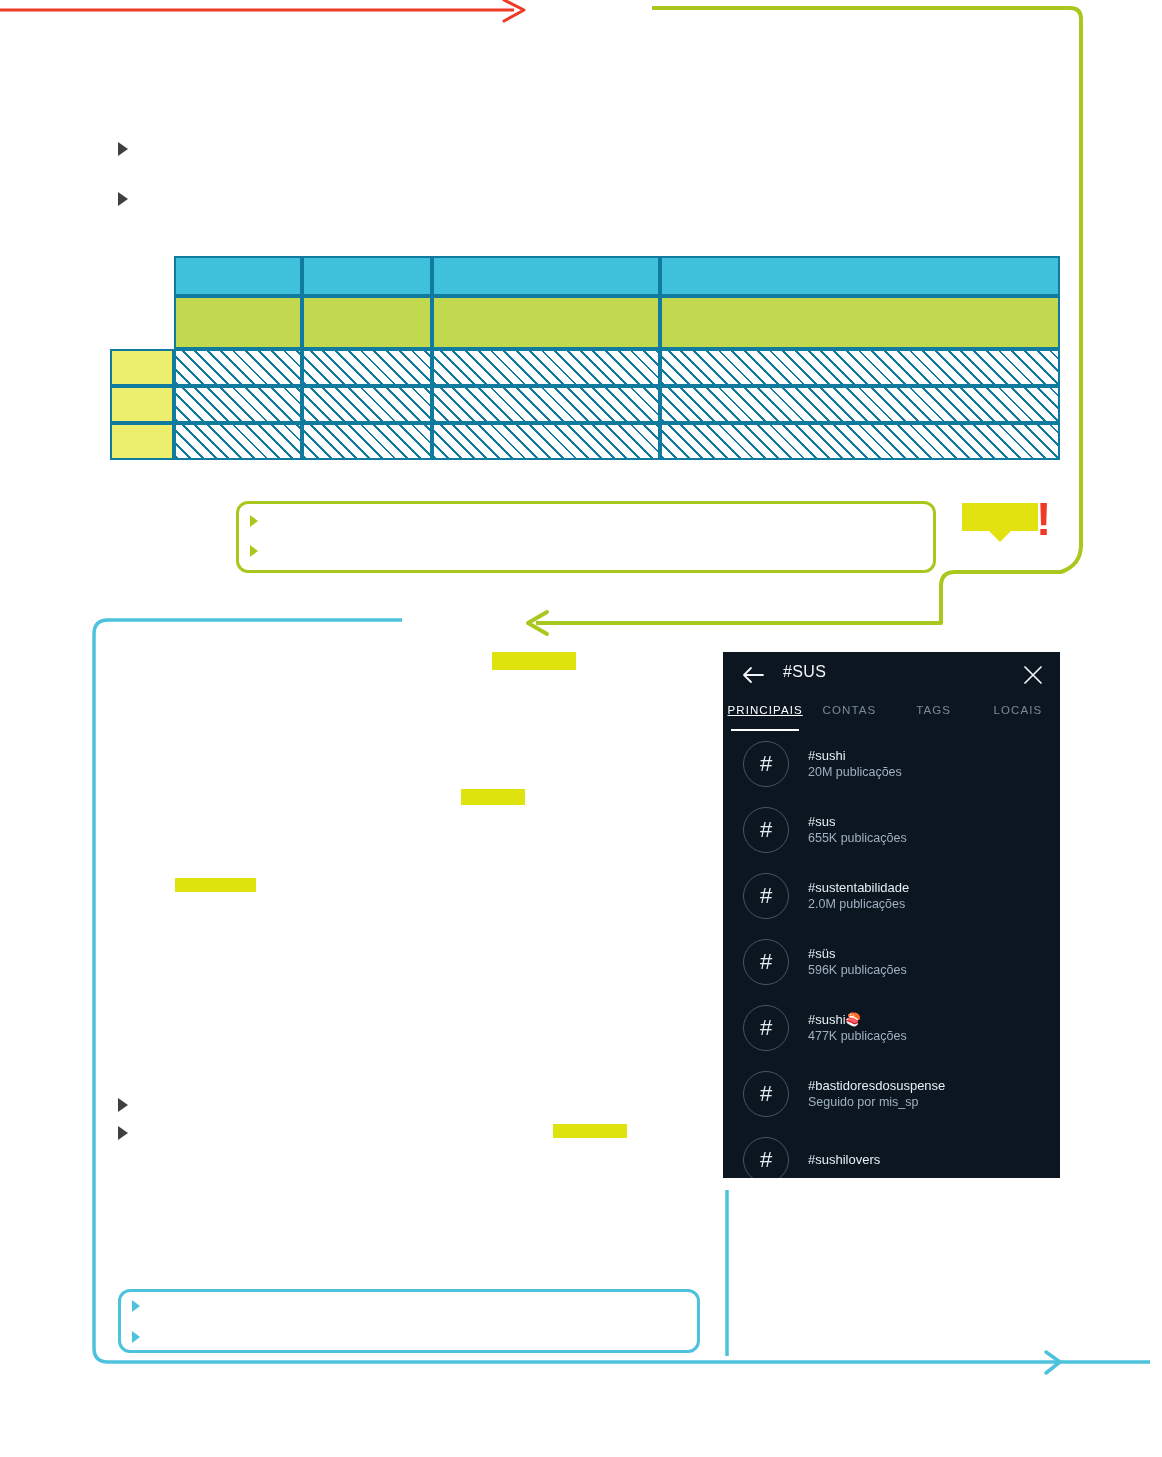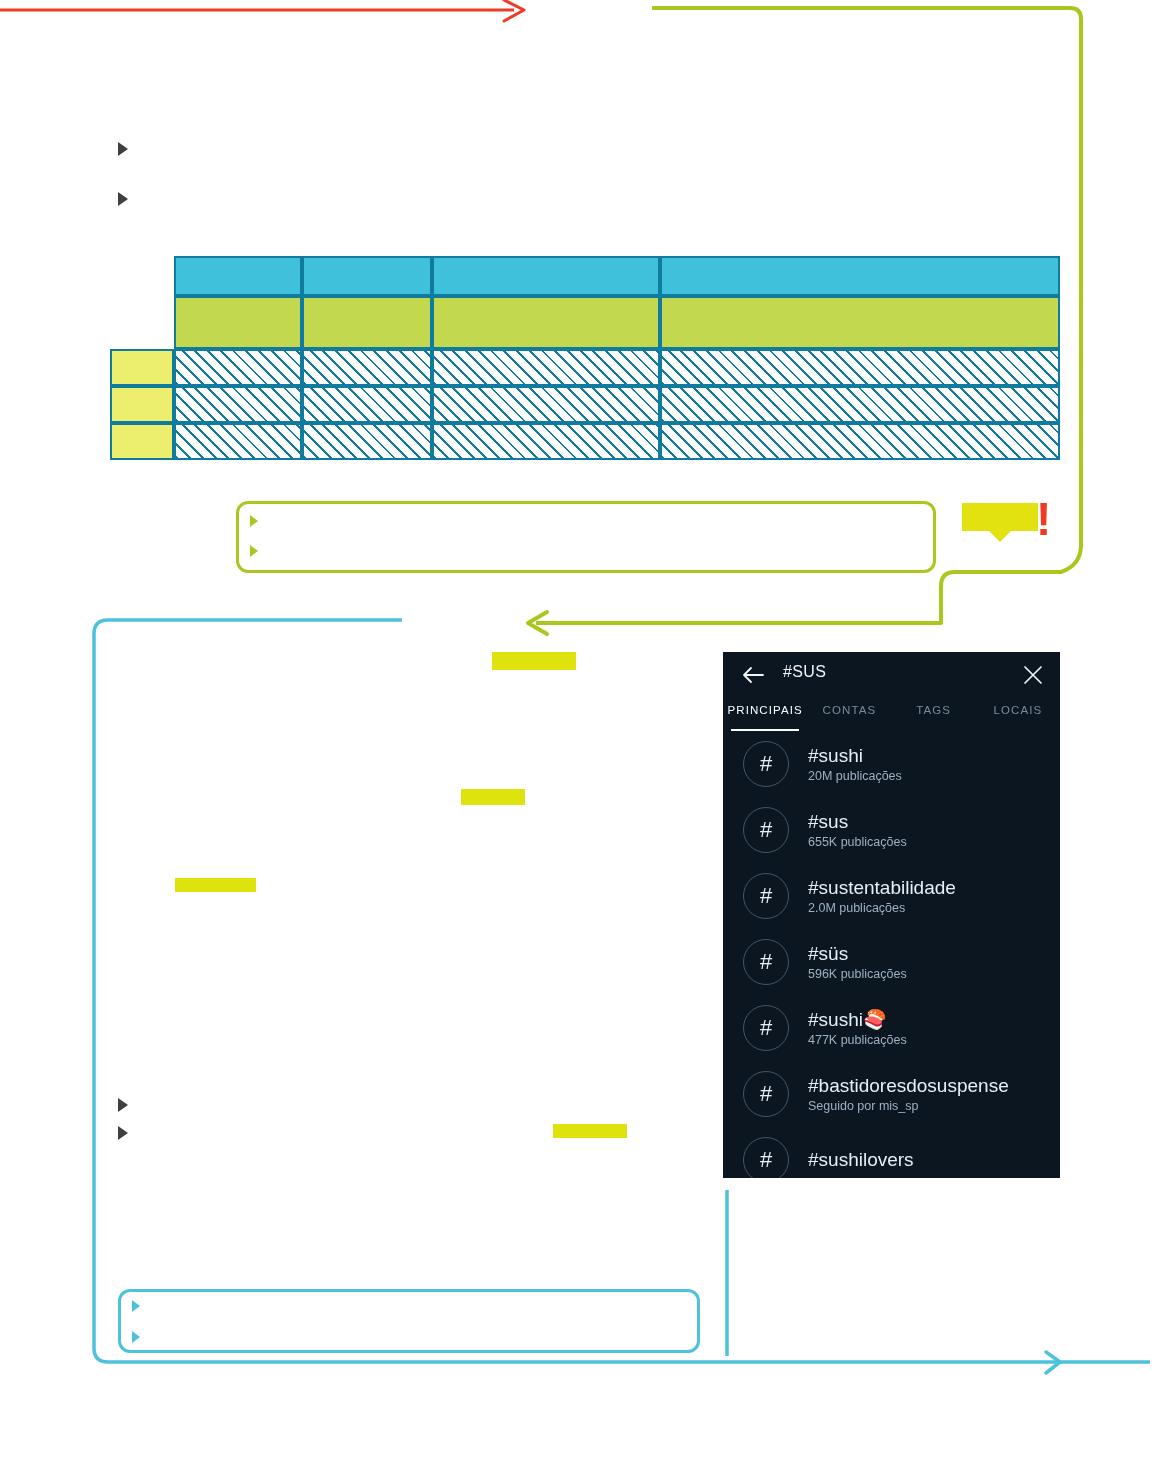--- a/index.html
+++ b/index.html
@@ -153,21 +153,21 @@
   .phone-tab {
     flex: 1;
     text-align: center;
     font-size: 11.5px;
     letter-spacing: 1.1px;
     color: #7b8a99;
     position: relative;
     padding-top: 6px;
     box-sizing: border-box;
   }
-  .phone-tab.active { color: #ffffff; }
+  .phone-tab.active { color: #ffffff; text-decoration: underline; }
   .phone-tab.active::after {
     content: "";
     position: absolute;
     left: 10%;
     right: 10%;
     bottom: 0;
     height: 2px;
     background: #ffffff;
   }
   #phone-results {
@@ -192,21 +192,21 @@
     font-size: 22px;
     flex: 0 0 auto;
     box-sizing: border-box;
   }
   .result-text {
     margin-left: 19px;
     line-height: 1.36;
   }
   .result-title {
     color: #e8eef5;
-    font-size: 19px;
+    font-size: 13px;
   }
   .result-sub {
     color: #9fb0c0;
     font-size: 12.5px;
   }
 </style>
 </head>
 <body>
 
 <div id="page">

